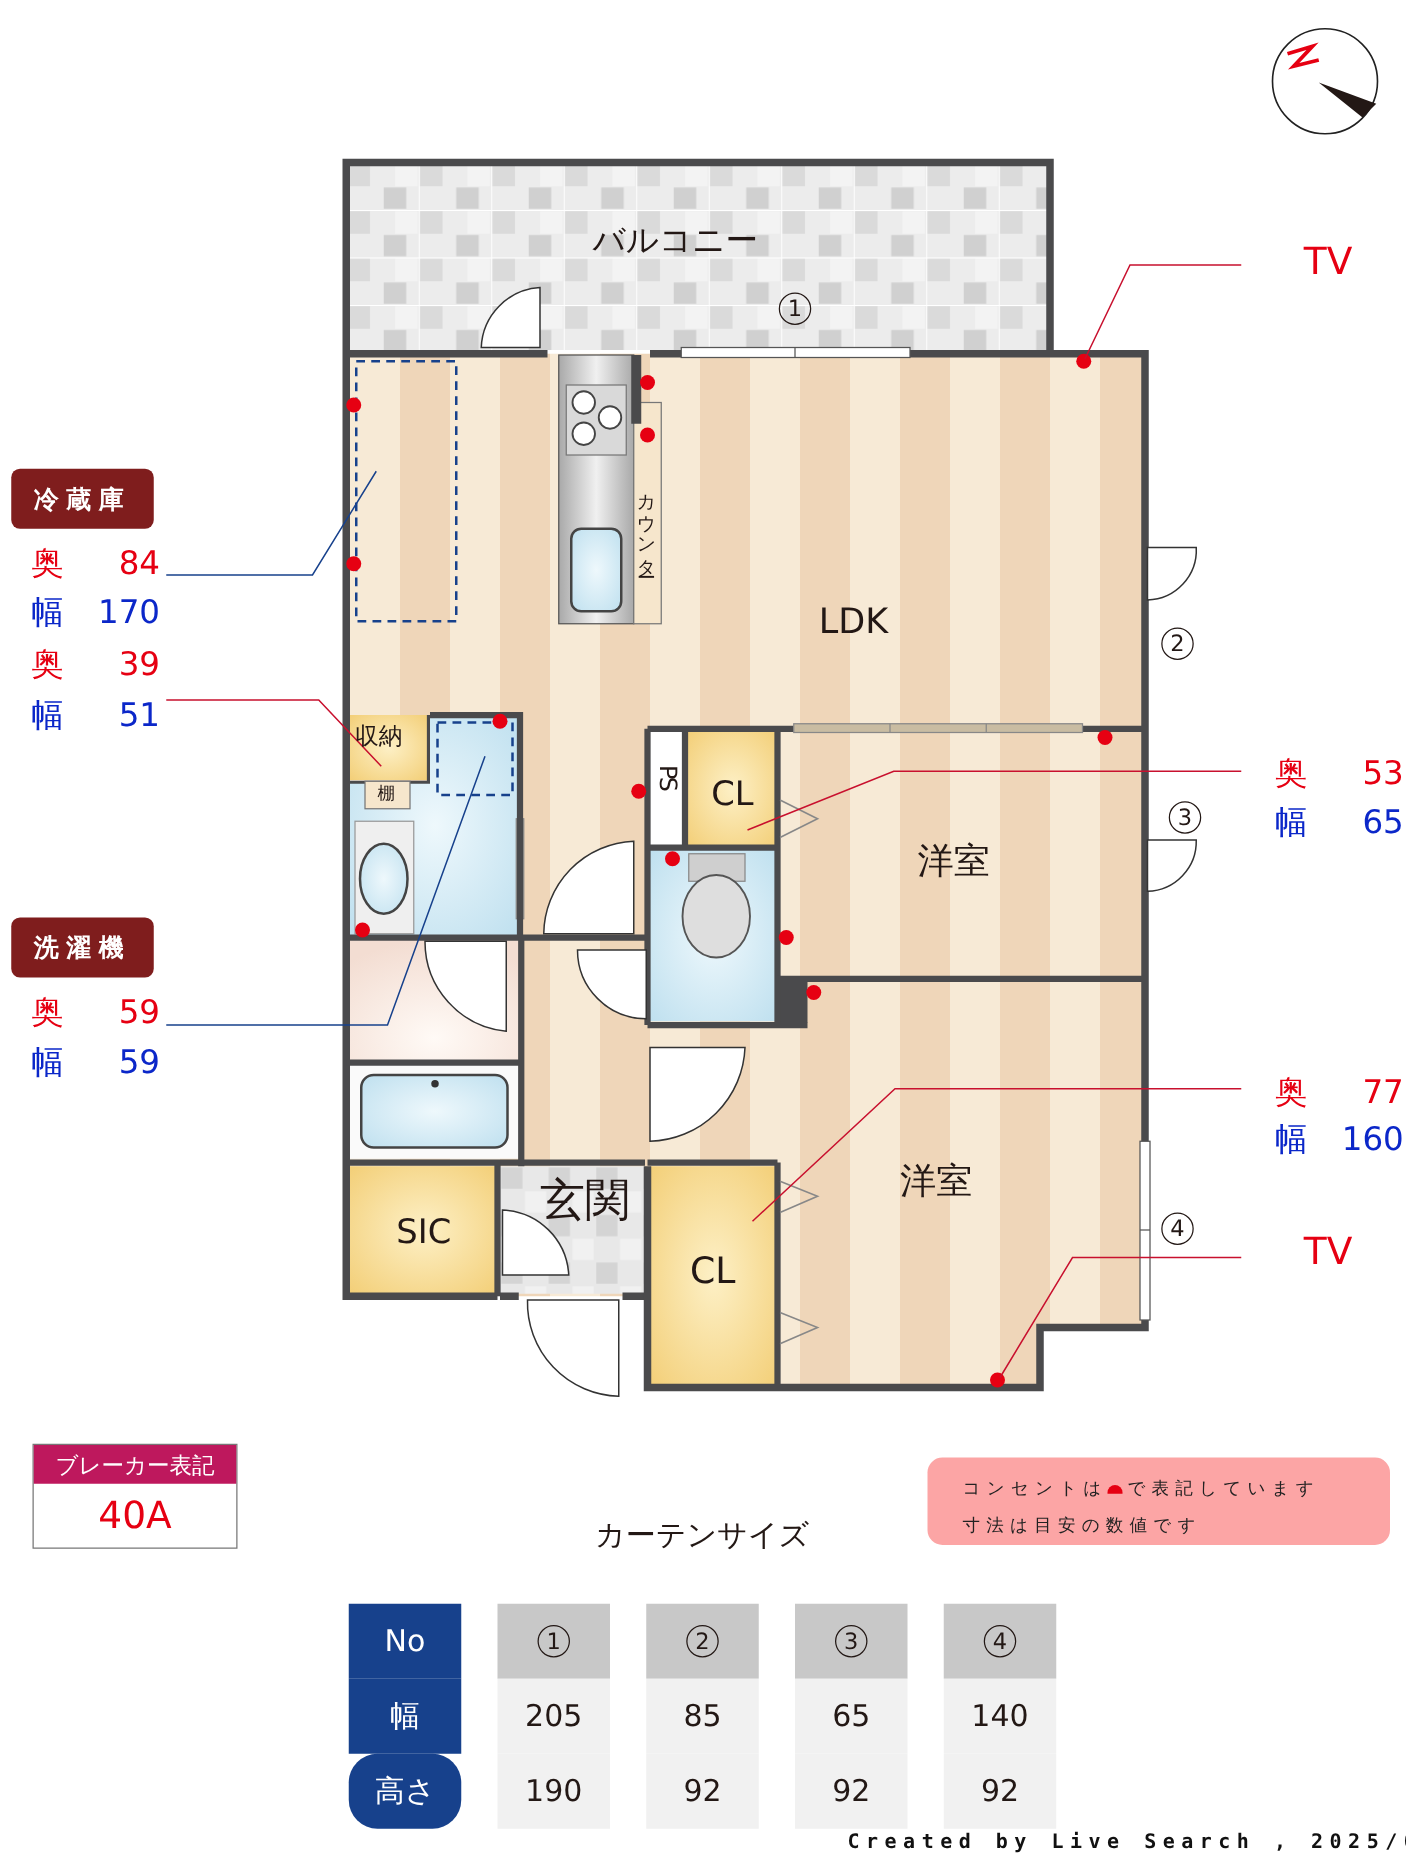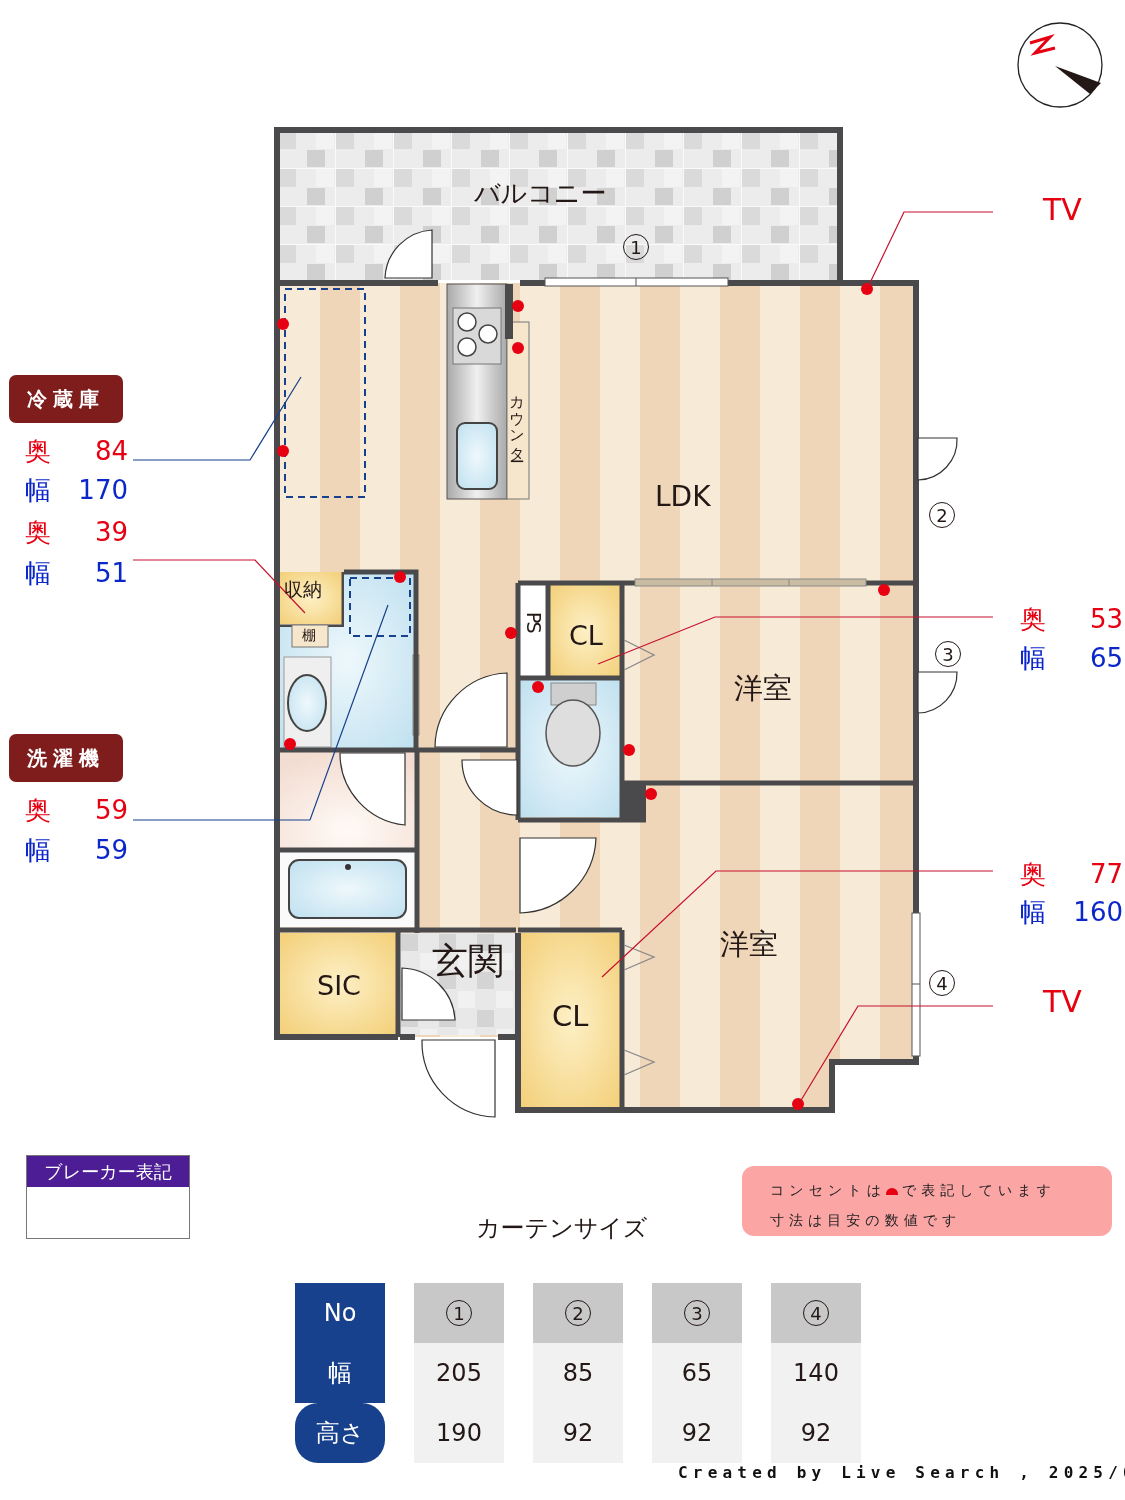--- a/index.html
+++ b/index.html
@@ -13,27 +13,27 @@
            font-size:20px; letter-spacing:6px; font-weight:bold; }
   .dim-row { position:absolute; display:flex; align-items:center; font-size:26px; line-height:1; }
   .dim-row .k { width:40px; text-align:center; }
   .dim-row .v { width:70px; text-align:right; }
   .red { color:#e60012; }
   .blue { color:#0b27c9; }
   .note { position:absolute; left:742px; top:1166px; width:370px; height:70px; background:#fca5a5;
           border-radius:12px; font-size:14px; letter-spacing:5px; color:#222; font-weight:normal; }
   .note div { position:absolute; left:28px; white-space:nowrap; }
   .breaker { position:absolute; left:26px; top:1155px; width:162px; height:82px; border:1px solid #777; }
-  .breaker .hd { height:31px; background:#4c1d95; color:#fff; font-size:18px; display:flex;
+  .breaker .hd { height:31px; background:#be185d; color:#fff; font-size:18px; display:flex;
                  align-items:center; justify-content:center; }
   .breaker .bd { height:51px; color:#e60012; font-size:30px; display:flex;
                  align-items:center; justify-content:center; }
   .ctable { position:absolute; left:279px; top:1283px; }
   .cell { position:absolute; width:90px; height:60px; display:flex; align-items:center;
-          justify-content:center; font-size:24px; color:#231815;margin-left:16px; }
+          justify-content:center; font-size:24px; color:#231815; }
   .cell.head { background:#17418c; color:#fff; }
   .cell.num { background:#c8c8c8; }
   .cell.val { background:#f1f1f1; }
   .circ { display:inline-flex; width:26px; height:26px; border:1.5px solid #231815; border-radius:50%;
           align-items:center; justify-content:center; font-size:18px; box-sizing:border-box; }
   .credit { position:absolute; left:678px; top:1463px; font-family:"DejaVu Sans Mono", monospace;
             font-size:16px; letter-spacing:5.2px; font-weight:bold; color:#111; white-space:nowrap; }
 </style>
 </head>
 <body>
@@ -267,20 +267,21 @@
   <span class="k">奥</span>
   <span class="v">77</span>
 </div>
 <div class="dim-row blue" style="left:1013px;top:899px;">
   <span class="k">幅</span>
   <span class="v">160</span>
 </div>
 
 <div class="breaker">
   <div class="hd">ブレーカー表記</div>
+  <div class="bd">40A</div>
 </div>
 
 <div class="note">
   <div style="top:16px;">
     <span>コンセントは</span><span style="display:inline-block;width:12px;height:7px;background:#e60012;border-radius:6px 6px 0 0;margin:0 4px 0 0;"></span><span>で表記しています</span>
   </div>
   <div style="top:46px;">寸法は目安の数値です</div>
 </div>
 
 <div class="plan-label" style="left:476px;top:1216px;font-size:24px;">カーテンサイズ</div>

